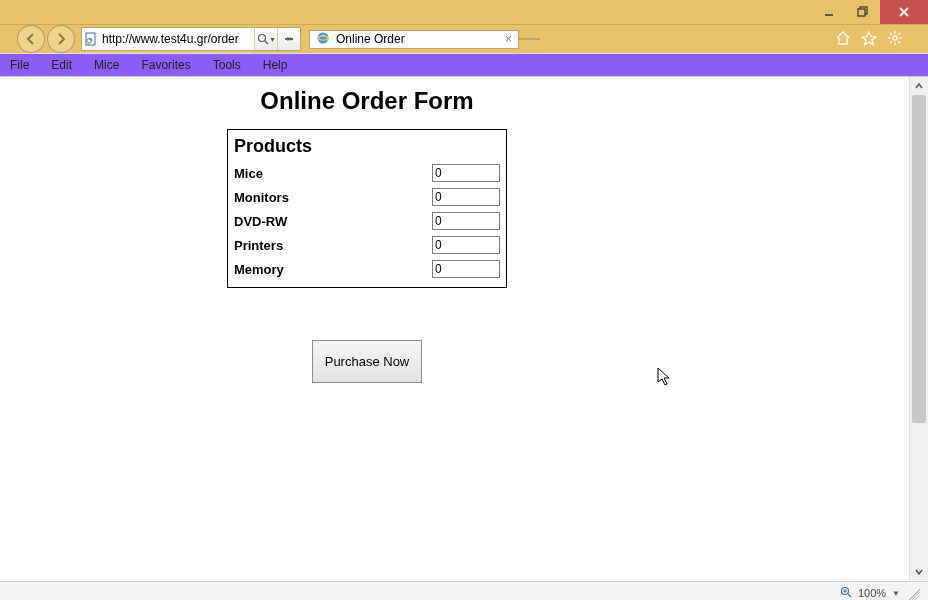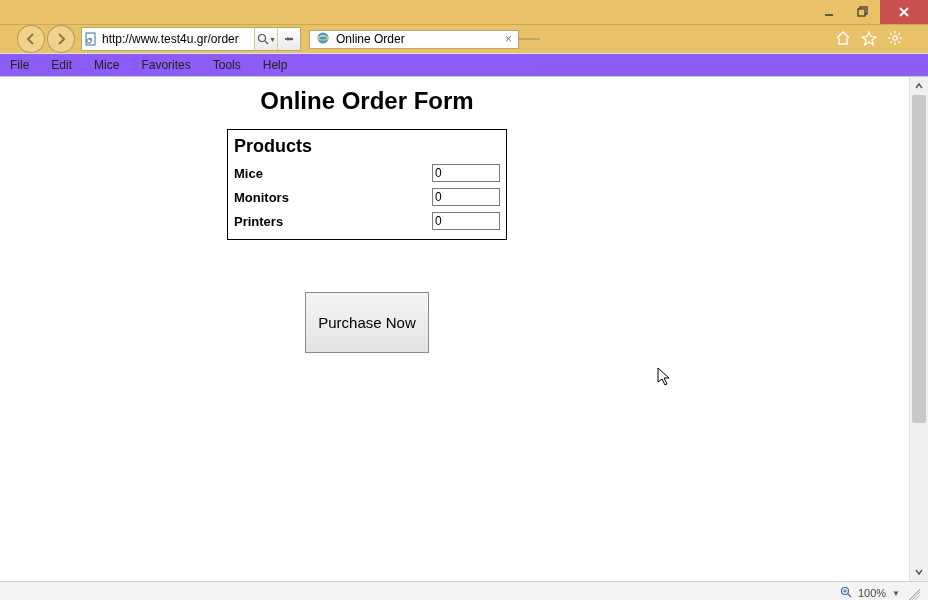--- a/index.html
+++ b/index.html
@@ -223,22 +223,22 @@
     font-size: 12px;
     padding: 0 2px;
     font-family: inherit;
   }
   .purchase-wrap {
     text-align: center;
     margin-top: 52px;
   }
   .purchase-btn {
     font-family: "Segoe UI", Tahoma, sans-serif;
-    font-size: 15px;
-    padding: 21px 12px;
+    font-size: 13px;
+    padding: 13px 12px;
     background: linear-gradient(#f5f5f5,#e3e3e3);
     border: 1px solid #8a8a8a;
   }
   .cursor {
     position: absolute;
     left: 657px;
     top: 290px;
     pointer-events: none;
   }
 
@@ -389,21 +389,29 @@
           <tbody>
               <tr>
             <td>Mice</td>
             <td><input class="qty" value="0" style=""></td>
           </tr>
           <tr>
             <td>Monitors</td>
             <td><input class="qty" value="0" style=""></td>
           </tr>
           <tr>
+            <td>DVD-RW</td>
+            <td><input class="qty" value="0" style=""></td>
+          </tr>
+          <tr>
             <td>Printers</td>
+            <td><input class="qty" value="0" style=""></td>
+          </tr>
+          <tr>
+            <td>Memory</td>
             <td><input class="qty" value="0" style=""></td>
           </tr>
         </tbody>
           </table>
       </div>
 
       <div class="purchase-wrap">
         <button class="purchase-btn">Purchase Now</button>
       </div>
     </div>

